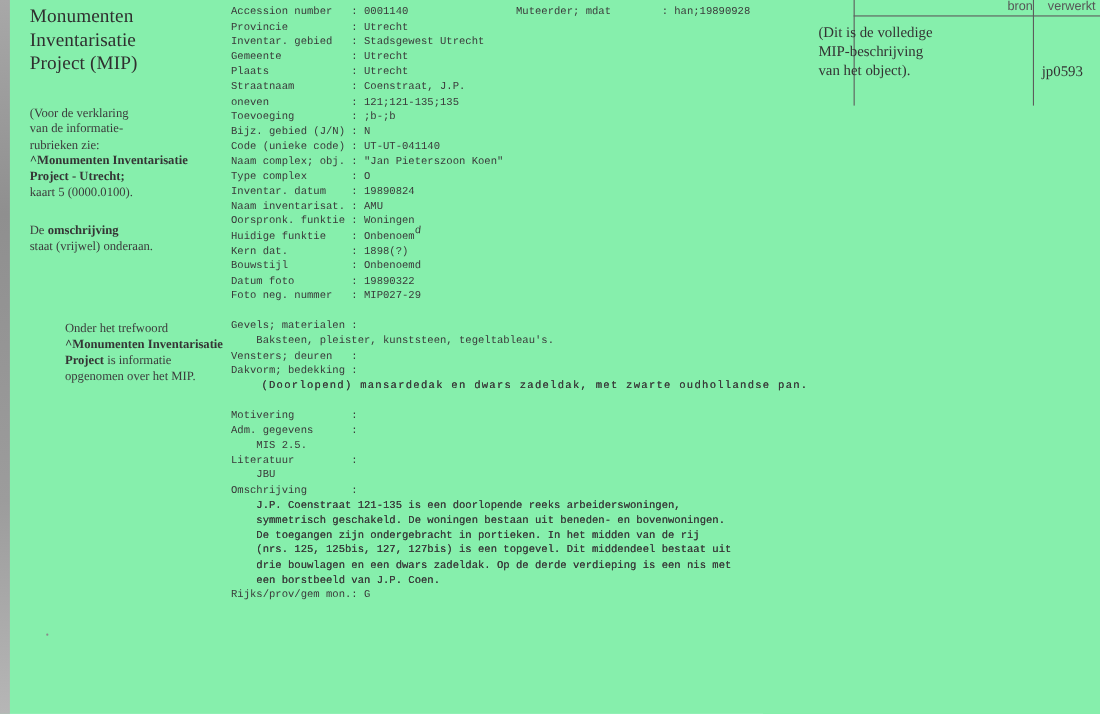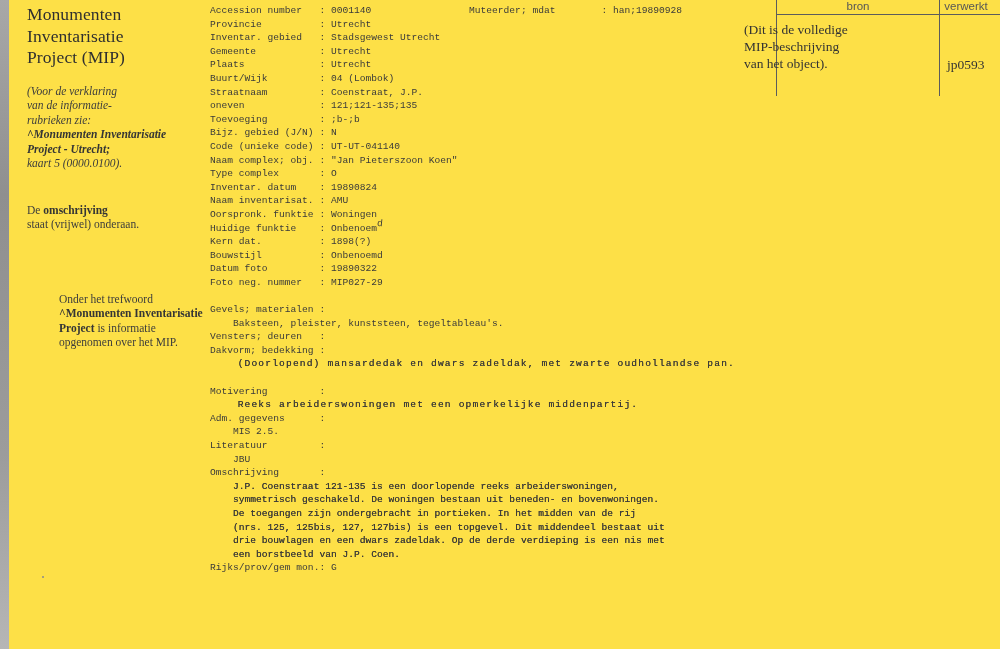--- a/index.html
+++ b/index.html
@@ -1,20 +1,20 @@
 <!DOCTYPE html>
 <html><head>
 <meta charset="utf-8">
 <style>
   html, body { margin: 0; padding: 0; }
   #page {
     position: relative;
     width: 1000px;
     height: 649px;
-    background: #fde047;
+    background: #86efac;
     overflow: hidden;
     font-family: "Liberation Serif", "DejaVu Serif", serif;
   }
   
   .scan-edge {
     position: absolute; left: 0; top: 0;
     width: 9px; height: 649px;
     background: linear-gradient(180deg, #a8a8a8, #8f8f8f 30%, #9c9c9c 70%, #b6b6b6);
   }
   .speck {
@@ -26,21 +26,21 @@
   .sidebar-title {
     position: absolute; left: 27px; top: 4px;
     font-size: 17.5px; line-height: 21.5px;
     color: #2f2f2f; letter-spacing: 0.1px;
   }
   .sb-note {
     position: absolute; left: 27px; width: 190px;
     font-size: 11.5px; line-height: 14.4px;
     color: #3c3c3c;
   }
-  #note0 { top: 84px; font-style: italic; }
+  #note0 { top: 96px; }
   #note1 { top: 203px; }
   #note2 { top: 292px; margin-left: 32px; }
   .sb-note b { font-weight: bold; color: #353535; }
   
   .record {
     position: absolute; left: 210px; top: 4px;
     font-family: "Liberation Mono", "DejaVu Sans Mono", monospace;
     font-size: 9.6px; line-height: 13.6px;
     color: #3a3a3a;
   }
@@ -49,21 +49,21 @@
   .mono-line.heavy, .heavy { text-shadow: 0 0 0.55px rgba(45,45,45,0.85); }
   .right-col { position: absolute; left: 45ch; top: 0; white-space: pre; }
   .raised { position: relative; top: -4.5px; display: inline-block; transform: rotate(6deg); }
   
   .tline { position: absolute; background: #5c5c5c; }
   .tv1 { left: 776px; top: 0; width: 1px; height: 96px; }
   .tv2 { left: 939px; top: 0; width: 1px; height: 96px; }
   .th1 { left: 776px; top: 14px; width: 224px; height: 1px; }
   .col-header {
     position: absolute; top: 0; height: 14px; line-height: 13px;
-    text-align: center;
+    text-align: right;
     font-family: "Liberation Sans", "DejaVu Sans", sans-serif;
     font-size: 11.5px; color: #565656;
   }
   .col-header.bron { left: 777px; width: 162px; }
   .col-header.verwerkt { left: 936px; width: 60px; }
   .bron-note {
     position: absolute; left: 744px; top: 21px; width: 150px;
     font-size: 13.5px; line-height: 17px; color: #333333;
   }
   .verwerkt-value {
@@ -114,21 +114,20 @@
     <div>van het object).</div>
   </div>
   <div class="verwerkt-value">jp0593</div>
 
   <div class="record">
       <div class="mono-line">Accession number   : 0001140<span class="right-col">Muteerder; mdat        : han;19890928</span></div>
       <div class="mono-line">Provincie          : Utrecht</div>
       <div class="mono-line">Inventar. gebied   : Stadsgewest Utrecht</div>
       <div class="mono-line">Gemeente           : Utrecht</div>
       <div class="mono-line">Plaats             : Utrecht</div>
-      <div class="mono-line">Buurt/Wijk         : 04 (Lombok)</div>
       <div class="mono-line">Straatnaam         : Coenstraat, J.P.</div>
       <div class="mono-line">oneven             : 121;121-135;135</div>
       <div class="mono-line">Toevoeging         : ;b-;b</div>
       <div class="mono-line">Bijz. gebied (J/N) : N</div>
       <div class="mono-line">Code (unieke code) : UT-UT-041140</div>
       <div class="mono-line">Naam complex; obj. : "Jan Pieterszoon Koen"</div>
       <div class="mono-line">Type complex       : O</div>
       <div class="mono-line">Inventar. datum    : 19890824</div>
       <div class="mono-line">Naam inventarisat. : AMU</div>
       <div class="mono-line">Oorspronk. funktie : Woningen</div>
@@ -138,21 +137,20 @@
       <div class="mono-line">Datum foto         : 19890322</div>
       <div class="mono-line">Foto neg. nummer   : MIP027-29</div>
       <div class="mono-line"></div>
       <div class="mono-line">Gevels; materialen :</div>
       <div class="mono-line">    Baksteen, pleister, kunststeen, tegeltableau's.</div>
       <div class="mono-line">Vensters; deuren   :</div>
       <div class="mono-line">Dakvorm; bedekking :</div>
       <div class="mono-line wide heavy">    (Doorlopend) mansardedak en dwars zadeldak, met zwarte oudhollandse pan.</div>
       <div class="mono-line"></div>
       <div class="mono-line">Motivering         :</div>
-      <div class="mono-line wide heavy">    Reeks arbeiderswoningen met een opmerkelijke middenpartij.</div>
       <div class="mono-line">Adm. gegevens      :</div>
       <div class="mono-line">    MIS 2.5.</div>
       <div class="mono-line">Literatuur         :</div>
       <div class="mono-line">    JBU</div>
       <div class="mono-line">Omschrijving       :</div>
       <div class="mono-line heavy">    J.P. Coenstraat 121-135 is een doorlopende reeks arbeiderswoningen,</div>
       <div class="mono-line heavy">    symmetrisch geschakeld. De woningen bestaan uit beneden- en bovenwoningen.</div>
       <div class="mono-line heavy">    De toegangen zijn ondergebracht in portieken. In het midden van de rij</div>
       <div class="mono-line heavy">    (nrs. 125, 125bis, 127, 127bis) is een topgevel. Dit middendeel bestaat uit</div>
       <div class="mono-line heavy">    drie bouwlagen en een dwars zadeldak. Op de derde verdieping is een nis met</div>

